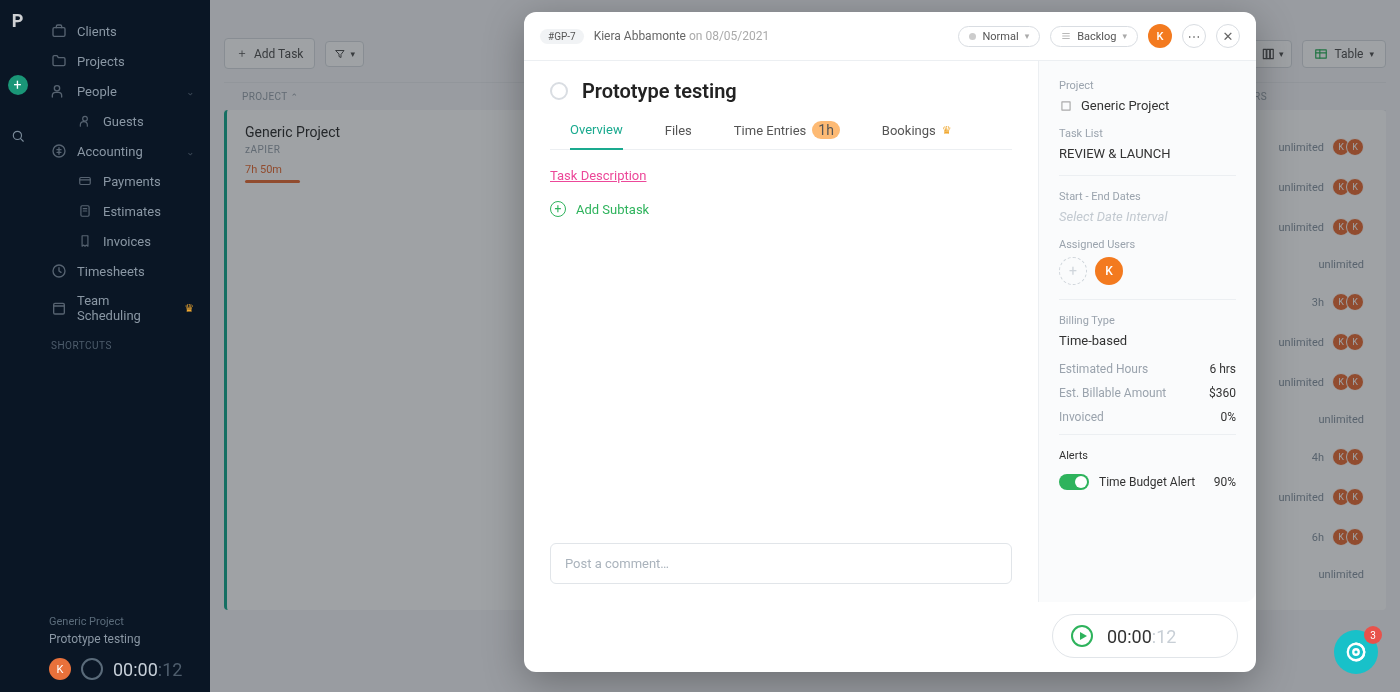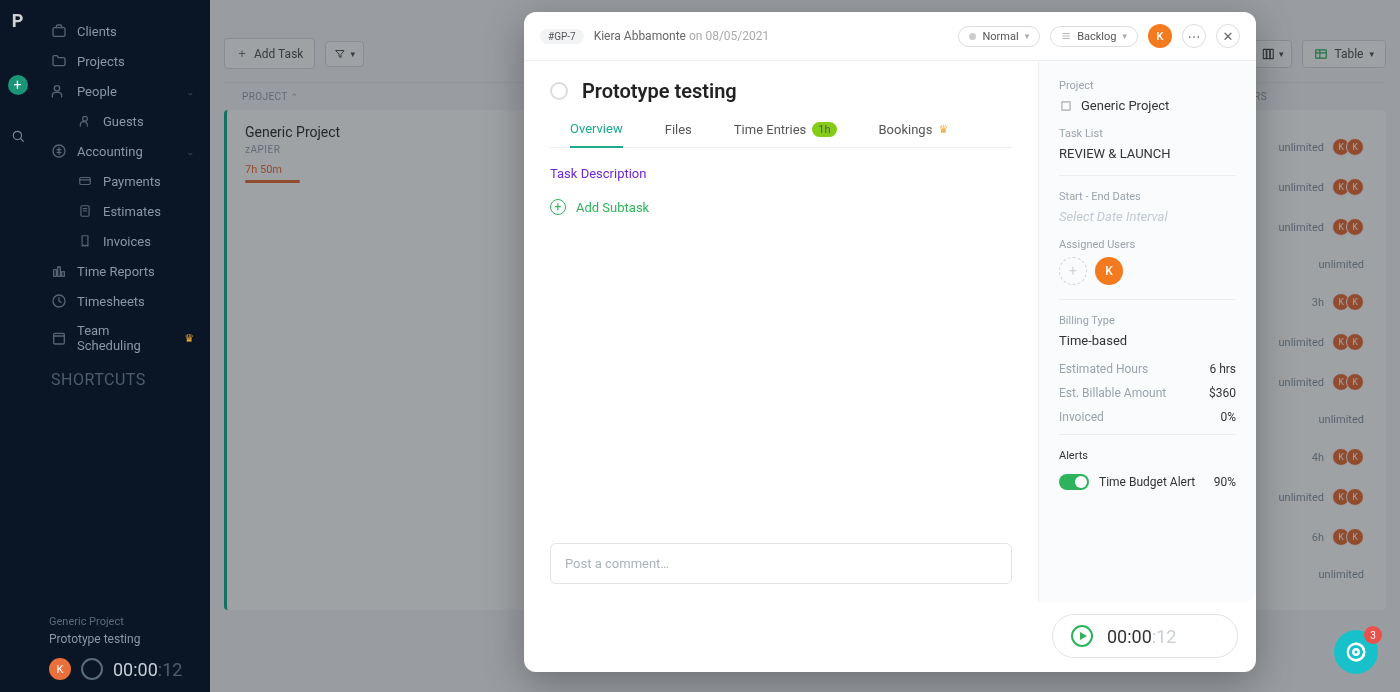--- a/index.html
+++ b/index.html
@@ -8,21 +8,21 @@
 .rail{width:35px;background:#0a1625;display:flex;flex-direction:column;align-items:center;padding-top:10px;gap:10px;}
 .rail .logo{color:#fff;opacity:.8;font-weight:bold;font-size:18px;}
 .rail .add-circle{width:20px;height:20px;border-radius:50%;background:#1a9677;color:#fff;display:flex;align-items:center;justify-content:center;font-size:14px;}
 .rail .search{color:#7a8a99;font-size:14px;}
 .sidebar{width:175px;background:#0a1625;color:#8a97a4;padding-top:16px;font-size:13px;position:relative;}
 .sidebar .nav-item{display:flex;align-items:center;gap:10px;padding:7px 16px;cursor:pointer;}
 .sidebar .nav-item.indent{padding-left:42px;}
 .sidebar .nav-item .ico{width:16px;height:16px;display:flex;align-items:center;justify-content:center;opacity:.6;}
 .sidebar .nav-item.active{color:#1aaa8f;}
 .sidebar .chev{margin-left:auto;opacity:.4;transform:rotate(180deg);font-size:10px;}
-.sidebar .shortcuts{padding:10px 16px;font-size:16px;letter-spacing:.5px;color:#4e5d6c;text-transform:uppercase;}
+.sidebar .shortcuts{padding:10px 16px;font-size:10px;letter-spacing:.5px;color:#4e5d6c;text-transform:uppercase;}
 .sidebar-footer{position:absolute;bottom:0;left:0;right:0;padding:12px 14px;color:#8a97a4;}
 .sidebar-footer .proj{font-size:11px;color:#5a6b7a;margin-bottom:4px;}
 .sidebar-footer .task{font-size:12px;margin-bottom:12px;}
 .sidebar-footer .timer-row{display:flex;align-items:center;gap:10px;}
 .sidebar-footer .avatar{width:22px;height:22px;border-radius:50%;background:#e8713b;color:#fff;font-size:11px;display:flex;align-items:center;justify-content:center;}
 .sidebar-footer .clock{width:22px;height:22px;border:2px solid #5a6b7a;border-radius:50%;}
 .sidebar-footer .time{font-size:18px;color:#c7d0d9;}
 .sidebar-footer .time .light{color:#4e5d6c;}
 .crown{color:#f0a830;font-size:11px;}
 
@@ -61,22 +61,22 @@
 .icon-btn{width:24px;height:24px;border:1px solid #d9dde2;border-radius:50%;display:flex;align-items:center;justify-content:center;color:#666;font-size:13px;cursor:pointer;}
 
 .modal-body{flex:1;display:flex;overflow:hidden;}
 .m-left{flex:1;padding:18px 26px;display:flex;flex-direction:column;}
 .m-left .title-row{display:flex;align-items:center;gap:14px;margin-bottom:18px;}
 .check-circle{width:18px;height:18px;border:2px solid #d9dde2;border-radius:50%;}
 .task-title{font-size:20px;font-weight:600;color:#222;}
 .tabs{display:flex;gap:22px;border-bottom:1px solid #eceff2;font-size:13px;color:#555;}
 .tab{padding:0 0 10px;cursor:pointer;display:flex;align-items:center;gap:6px;margin-left:20px;}
 .tab.active{color:#1aaa8f;border-bottom:2px solid #1aaa8f;margin-bottom:-1px;}
-.tab .badge{background:#84cc16;border-radius:10px;padding:1px 6px;font-size:11px;color:#555;}
-.desc{color:#6d28d9;font-size:13px;padding:18px 0;}
+.tab .badge{background:#fdba74;border-radius:10px;padding:1px 6px;font-size:14px;color:#555;}
+.desc{color:#ec4899;font-size:13px;padding:18px 0;text-decoration:underline;}
 .add-sub{color:#2eb35c;font-size:13px;display:flex;align-items:center;gap:10px;cursor:pointer;}
 .add-sub .plus{width:16px;height:16px;border:1.5px solid #2eb35c;border-radius:50%;display:flex;align-items:center;justify-content:center;font-size:12px;line-height:1;}
 .comment-box{margin-top:auto;border:1px solid #e1e5e9;border-radius:6px;padding:12px 14px;color:#aab3bc;font-size:13px;}
 
 .m-right{width:218px;background:#fafbfc;border-left:1px solid #eceff2;padding:18px 20px;font-size:12px;color:#333;overflow-y:auto;border-bottom-right-radius:12px;}
 .m-right .label{font-size:11px;color:#9aa3ad;margin-bottom:6px;}
 .m-right .value{font-size:13px;color:#333;margin-bottom:14px;}
 .m-right .placeholder{color:#c2c9d0;font-style:italic;}
 .m-right hr{border:none;border-top:1px solid #eceff2;margin:10px 0 14px;}
 .assignees{display:flex;gap:8px;margin-bottom:14px;}
@@ -183,30 +183,20 @@
         </span>
         <span>Estimates</span>
       </div>
     <div class="nav-item indent">
         <span class="ico">
           <svg width="14" height="14" viewBox="0 0 24 24">
             <path d="M7 3h10v18l-3-2-2 2-2-2-3 2z"></path>
           </svg>
         </span>
         <span>Invoices</span>
-      </div>
-    <div class="nav-item">
-        <span class="ico">
-          <svg width="16" height="16" viewBox="0 0 24 24">
-            <rect x="4" y="10" width="4" height="10"></rect>
-            <rect x="10" y="6" width="4" height="14"></rect>
-            <rect x="16" y="13" width="4" height="7"></rect>
-          </svg>
-        </span>
-        <span>Time Reports</span>
       </div>
     <div class="nav-item">
         <span class="ico">
           <svg width="16" height="16" viewBox="0 0 24 24">
             <circle cx="12" cy="12" r="9"></circle>
             <path d="M12 7v5l3 2"></path>
           </svg>
         </span>
         <span>Timesheets</span>
       </div>

